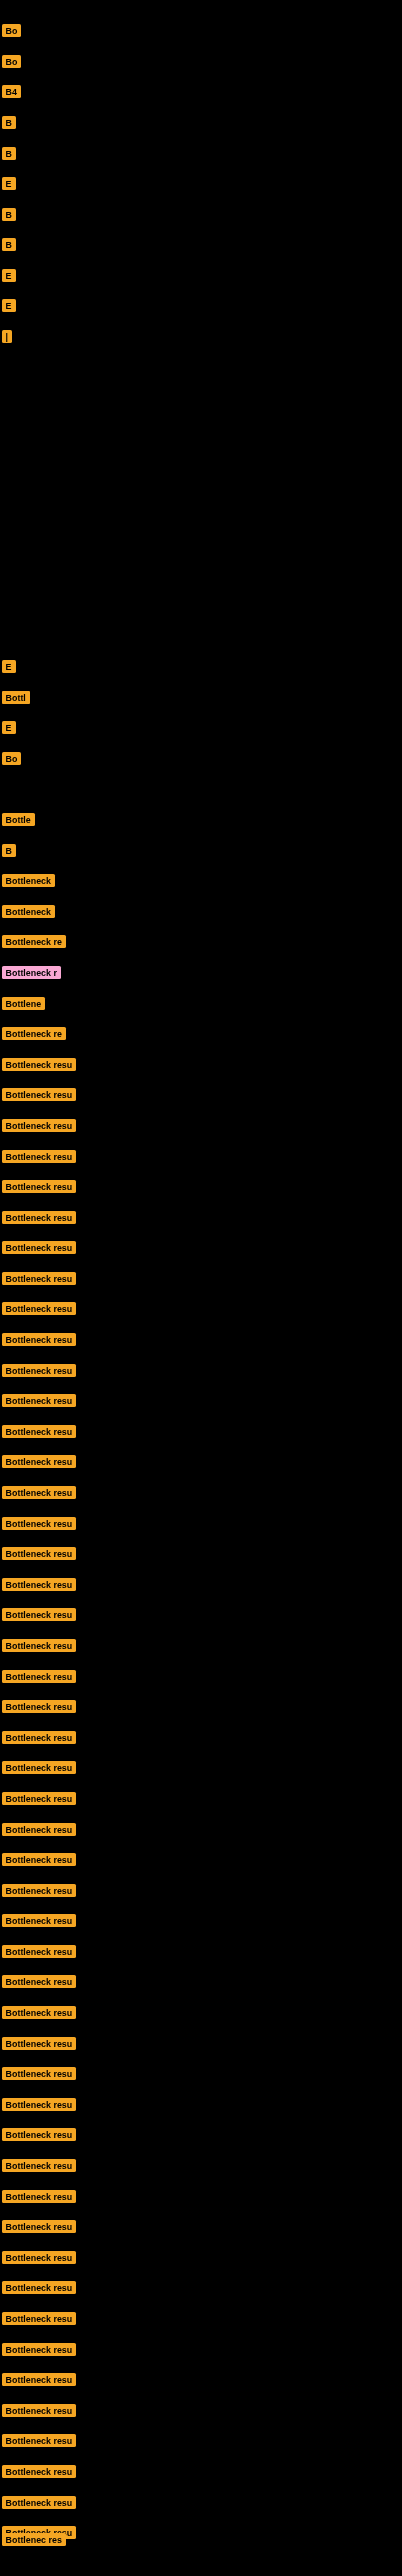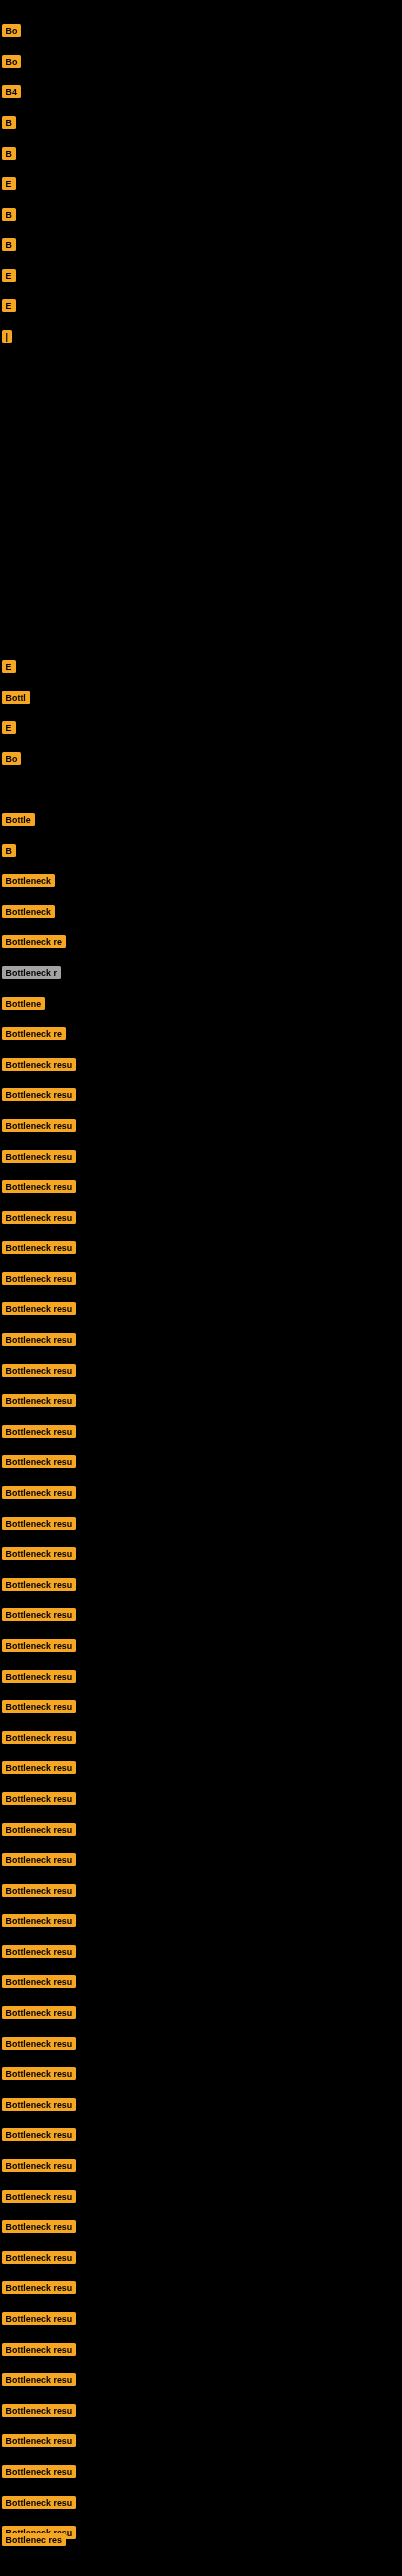--- a/index.html
+++ b/index.html
@@ -36,21 +36,21 @@
     <div style="position: absolute; top: 330px; left: 1.6px; background-color: rgb(245, 166, 35); color: rgb(0, 0, 0); font-size: 8.9px; font-weight: bold; padding: 1.6px 4px; border-radius: 1.6px; white-space: nowrap; display: inline-block;">|</div>
     <div style="position: absolute; top: 660px; left: 1.6px; background-color: rgb(245, 166, 35); color: rgb(0, 0, 0); font-size: 8.9px; font-weight: bold; padding: 1.6px 4px; border-radius: 1.6px; white-space: nowrap; display: inline-block;">E</div>
     <div style="position: absolute; top: 691px; left: 1.6px; background-color: rgb(245, 166, 35); color: rgb(0, 0, 0); font-size: 8.9px; font-weight: bold; padding: 1.6px 4px; border-radius: 1px; white-space: nowrap; display: inline-block;">Bottl</div>
     <div style="position: absolute; top: 721px; left: 1.6px; background-color: rgb(245, 166, 35); color: rgb(0, 0, 0); font-size: 8.9px; font-weight: bold; padding: 1.6px 4px; border-radius: 1.6px; white-space: nowrap; display: inline-block;">E</div>
     <div style="position: absolute; top: 752px; left: 1.6px; background-color: rgb(245, 166, 35); color: rgb(0, 0, 0); font-size: 8.9px; font-weight: bold; padding: 1.6px 4px; border-radius: 1.6px; white-space: nowrap; display: inline-block;">Bo</div>
     <div style="position: absolute; top: 813px; left: 1.6px; background-color: rgb(245, 166, 35); color: rgb(0, 0, 0); font-size: 8.9px; font-weight: bold; padding: 1.6px 4px; border-radius: 1.6px; white-space: nowrap; display: inline-block;">Bottle</div>
     <div style="position: absolute; top: 844px; left: 1.6px; background-color: rgb(245, 166, 35); color: rgb(0, 0, 0); font-size: 8.9px; font-weight: bold; padding: 1.6px 4px; border-radius: 1.6px; white-space: nowrap; display: inline-block;">B</div>
     <div style="position: absolute; top: 874px; left: 1.6px; background-color: rgb(245, 166, 35); color: rgb(0, 0, 0); font-size: 8.9px; font-weight: bold; padding: 1.6px 4px; border-radius: 1.6px; white-space: nowrap; display: inline-block;">Bottleneck</div>
     <div style="position: absolute; top: 905px; left: 1.6px; background-color: rgb(245, 166, 35); color: rgb(0, 0, 0); font-size: 8.9px; font-weight: bold; padding: 1.6px 4px; border-radius: 1.6px; white-space: nowrap; display: inline-block;">Bottleneck</div>
     <div style="position: absolute; top: 935px; left: 1.6px; background-color: rgb(245, 166, 35); color: rgb(0, 0, 0); font-size: 8.9px; font-weight: bold; padding: 1.6px 4px; border-radius: 1.6px; white-space: nowrap; display: inline-block;">Bottleneck re</div>
-    <div style="position: absolute; top: 966px; left: 1.6px; background-color: #a3a3a3; color: rgb(0, 0, 0); font-size: 8.9px; font-weight: bold; padding: 1.6px 4px; border-radius: 1.6px; white-space: nowrap; display: inline-block;">Bottleneck r</div>
+    <div style="position: absolute; top: 966px; left: 1.6px; background-color: #f9a8d4; color: rgb(0, 0, 0); font-size: 8.9px; font-weight: bold; padding: 1.6px 4px; border-radius: 1.6px; white-space: nowrap; display: inline-block;">Bottleneck r</div>
     <div style="position: absolute; top: 997px; left: 1.6px; background-color: rgb(245, 166, 35); color: rgb(0, 0, 0); font-size: 8.9px; font-weight: bold; padding: 1.6px 4px; border-radius: 1.6px; white-space: nowrap; display: inline-block; text-align: center;">Bottlene</div>
     <div style="position: absolute; top: 1027px; left: 1.6px; background-color: rgb(245, 166, 35); color: rgb(0, 0, 0); font-size: 8.9px; font-weight: bold; padding: 1.6px 4px; border-radius: 1.6px; white-space: nowrap; display: inline-block;">Bottleneck re</div>
     <div style="position: absolute; top: 1058px; left: 1.6px; background-color: rgb(245, 166, 35); color: rgb(0, 0, 0); font-size: 8.9px; font-weight: bold; padding: 1.6px 4px; border-radius: 1.6px; white-space: nowrap; display: inline-block;">Bottleneck resu</div>
     <div style="position: absolute; top: 1088px; left: 1.6px; background-color: rgb(245, 166, 35); color: rgb(0, 0, 0); font-size: 8.9px; font-weight: bold; padding: 1.6px 4px; border-radius: 1.6px; white-space: nowrap; display: inline-block;">Bottleneck resu</div>
     <div style="position: absolute; top: 1119px; left: 1.6px; background-color: rgb(245, 166, 35); color: rgb(0, 0, 0); font-size: 8.9px; font-weight: bold; padding: 1.6px 4px; border-radius: 1.6px; white-space: nowrap; display: inline-block;">Bottleneck resu</div>
     <div style="position: absolute; top: 1150px; left: 1.6px; background-color: rgb(245, 166, 35); color: rgb(0, 0, 0); font-size: 8.9px; font-weight: bold; padding: 1.6px 4px; border-radius: 1.6px; white-space: nowrap; display: inline-block;">Bottleneck resu</div>
     <div style="position: absolute; top: 1180px; left: 1.6px; background-color: rgb(245, 166, 35); color: rgb(0, 0, 0); font-size: 8.9px; font-weight: bold; padding: 1.6px 4px; border-radius: 1.6px; white-space: nowrap; display: inline-block;">Bottleneck resu</div>
     <div style="position: absolute; top: 1211px; left: 1.6px; background-color: rgb(245, 166, 35); color: rgb(0, 0, 0); font-size: 8.9px; font-weight: bold; padding: 1.6px 4px; border-radius: 1.6px; white-space: nowrap; display: inline-block;">Bottleneck resu</div>
     <div style="position: absolute; top: 1241px; left: 1.6px; background-color: rgb(245, 166, 35); color: rgb(0, 0, 0); font-size: 8.9px; font-weight: bold; padding: 1.6px 4px; border-radius: 1.6px; white-space: nowrap; display: inline-block;">Bottleneck resu</div>
     <div style="position: absolute; top: 1272px; left: 1.6px; background-color: rgb(245, 166, 35); color: rgb(0, 0, 0); font-size: 8.9px; font-weight: bold; padding: 1.6px 4px; border-radius: 1.6px; white-space: nowrap; display: inline-block;">Bottleneck resu</div>

